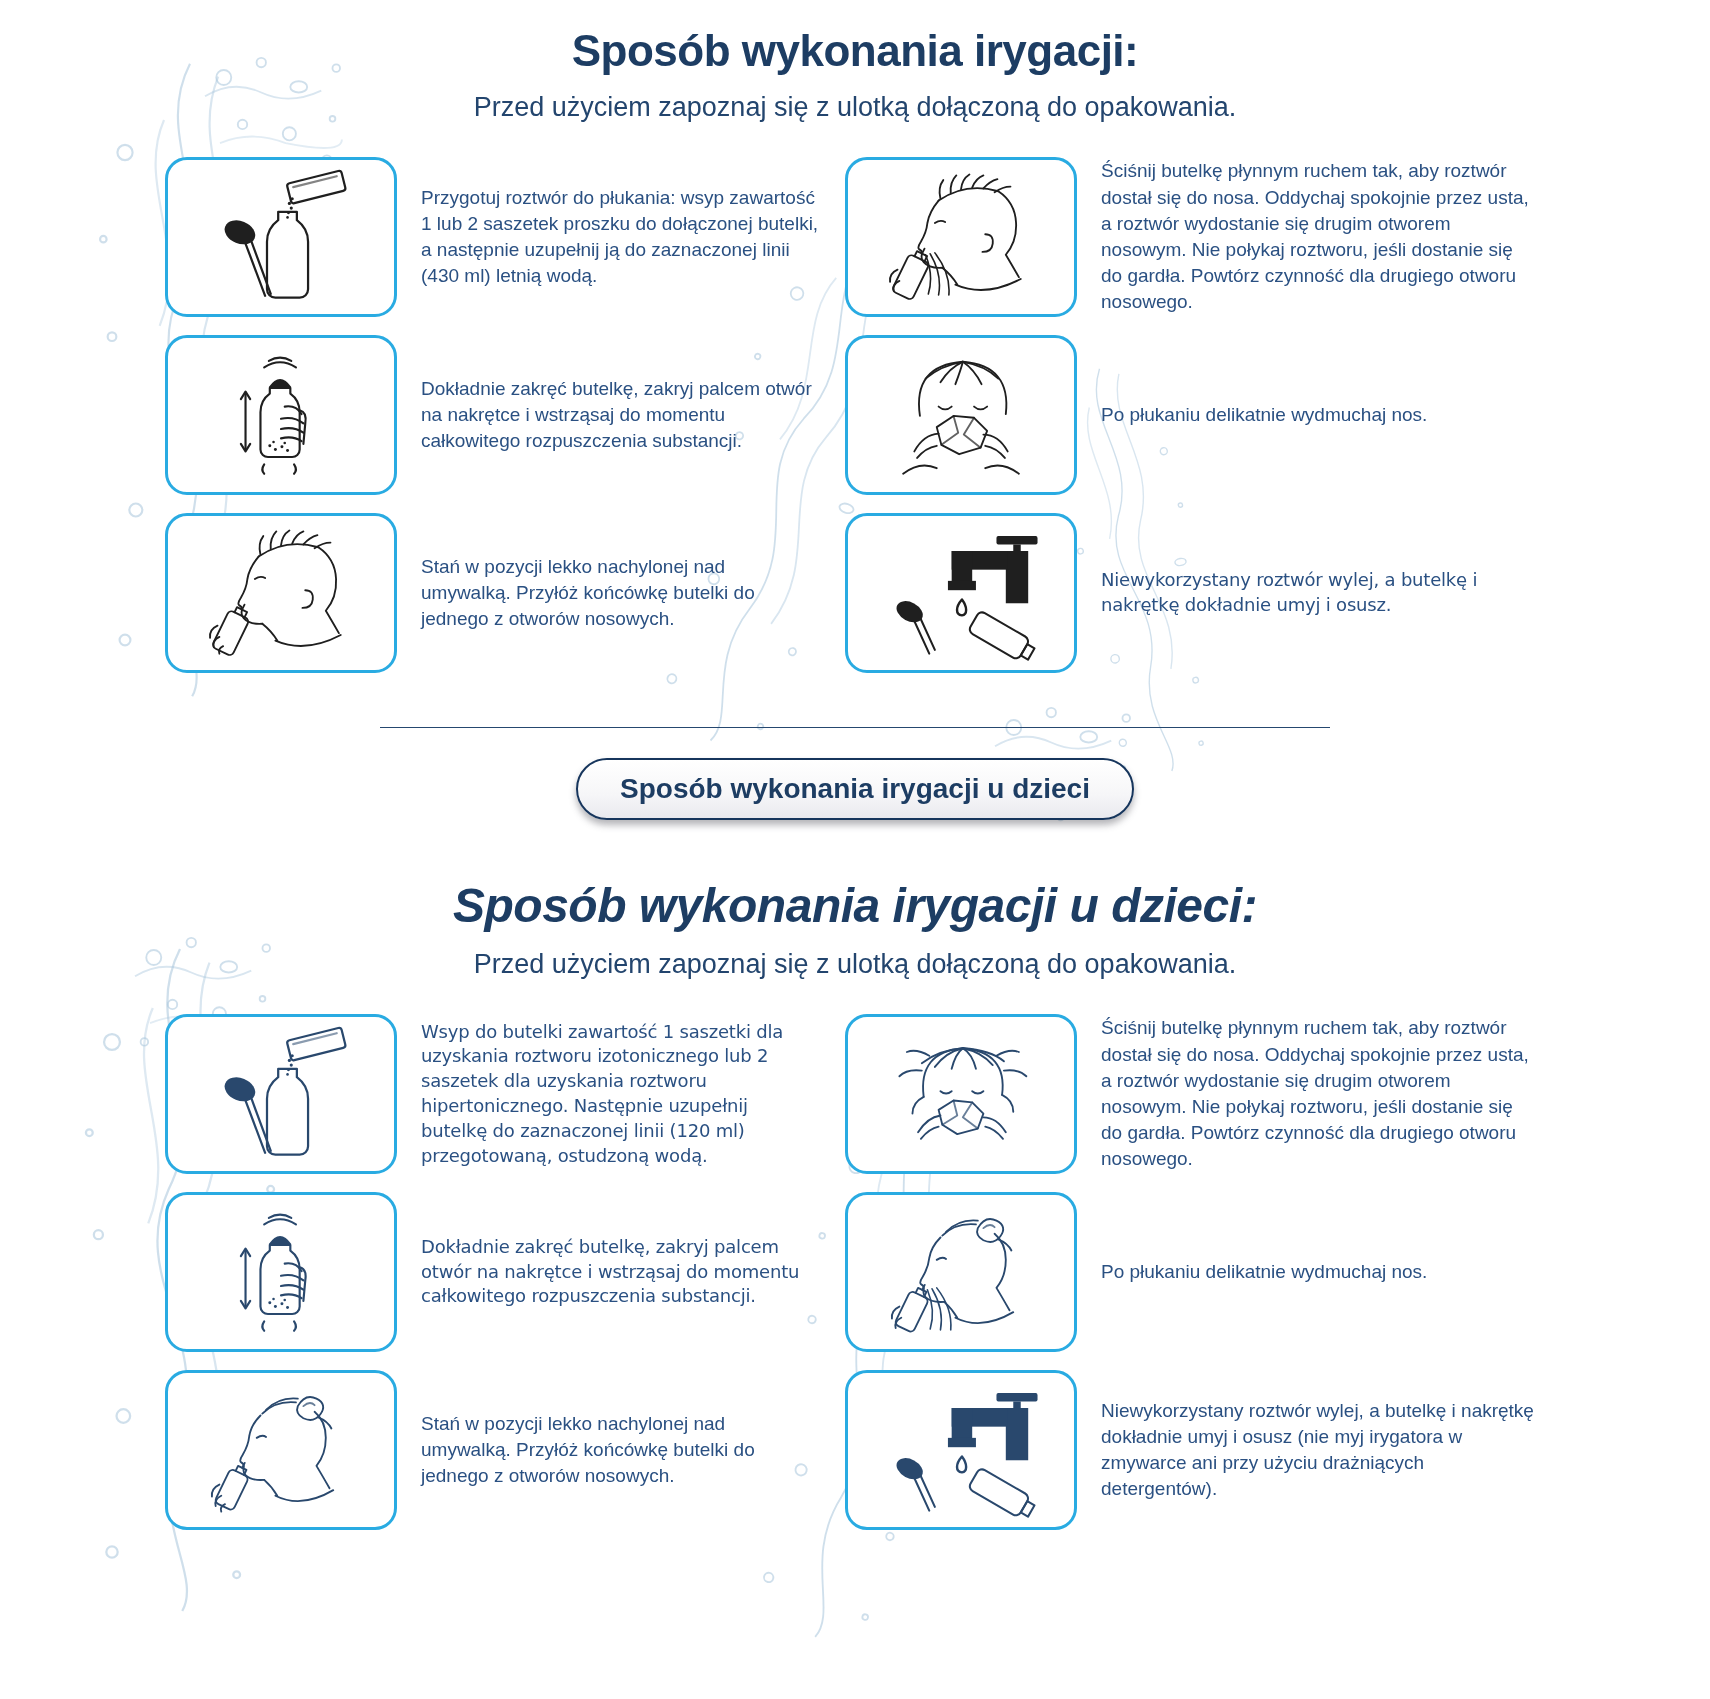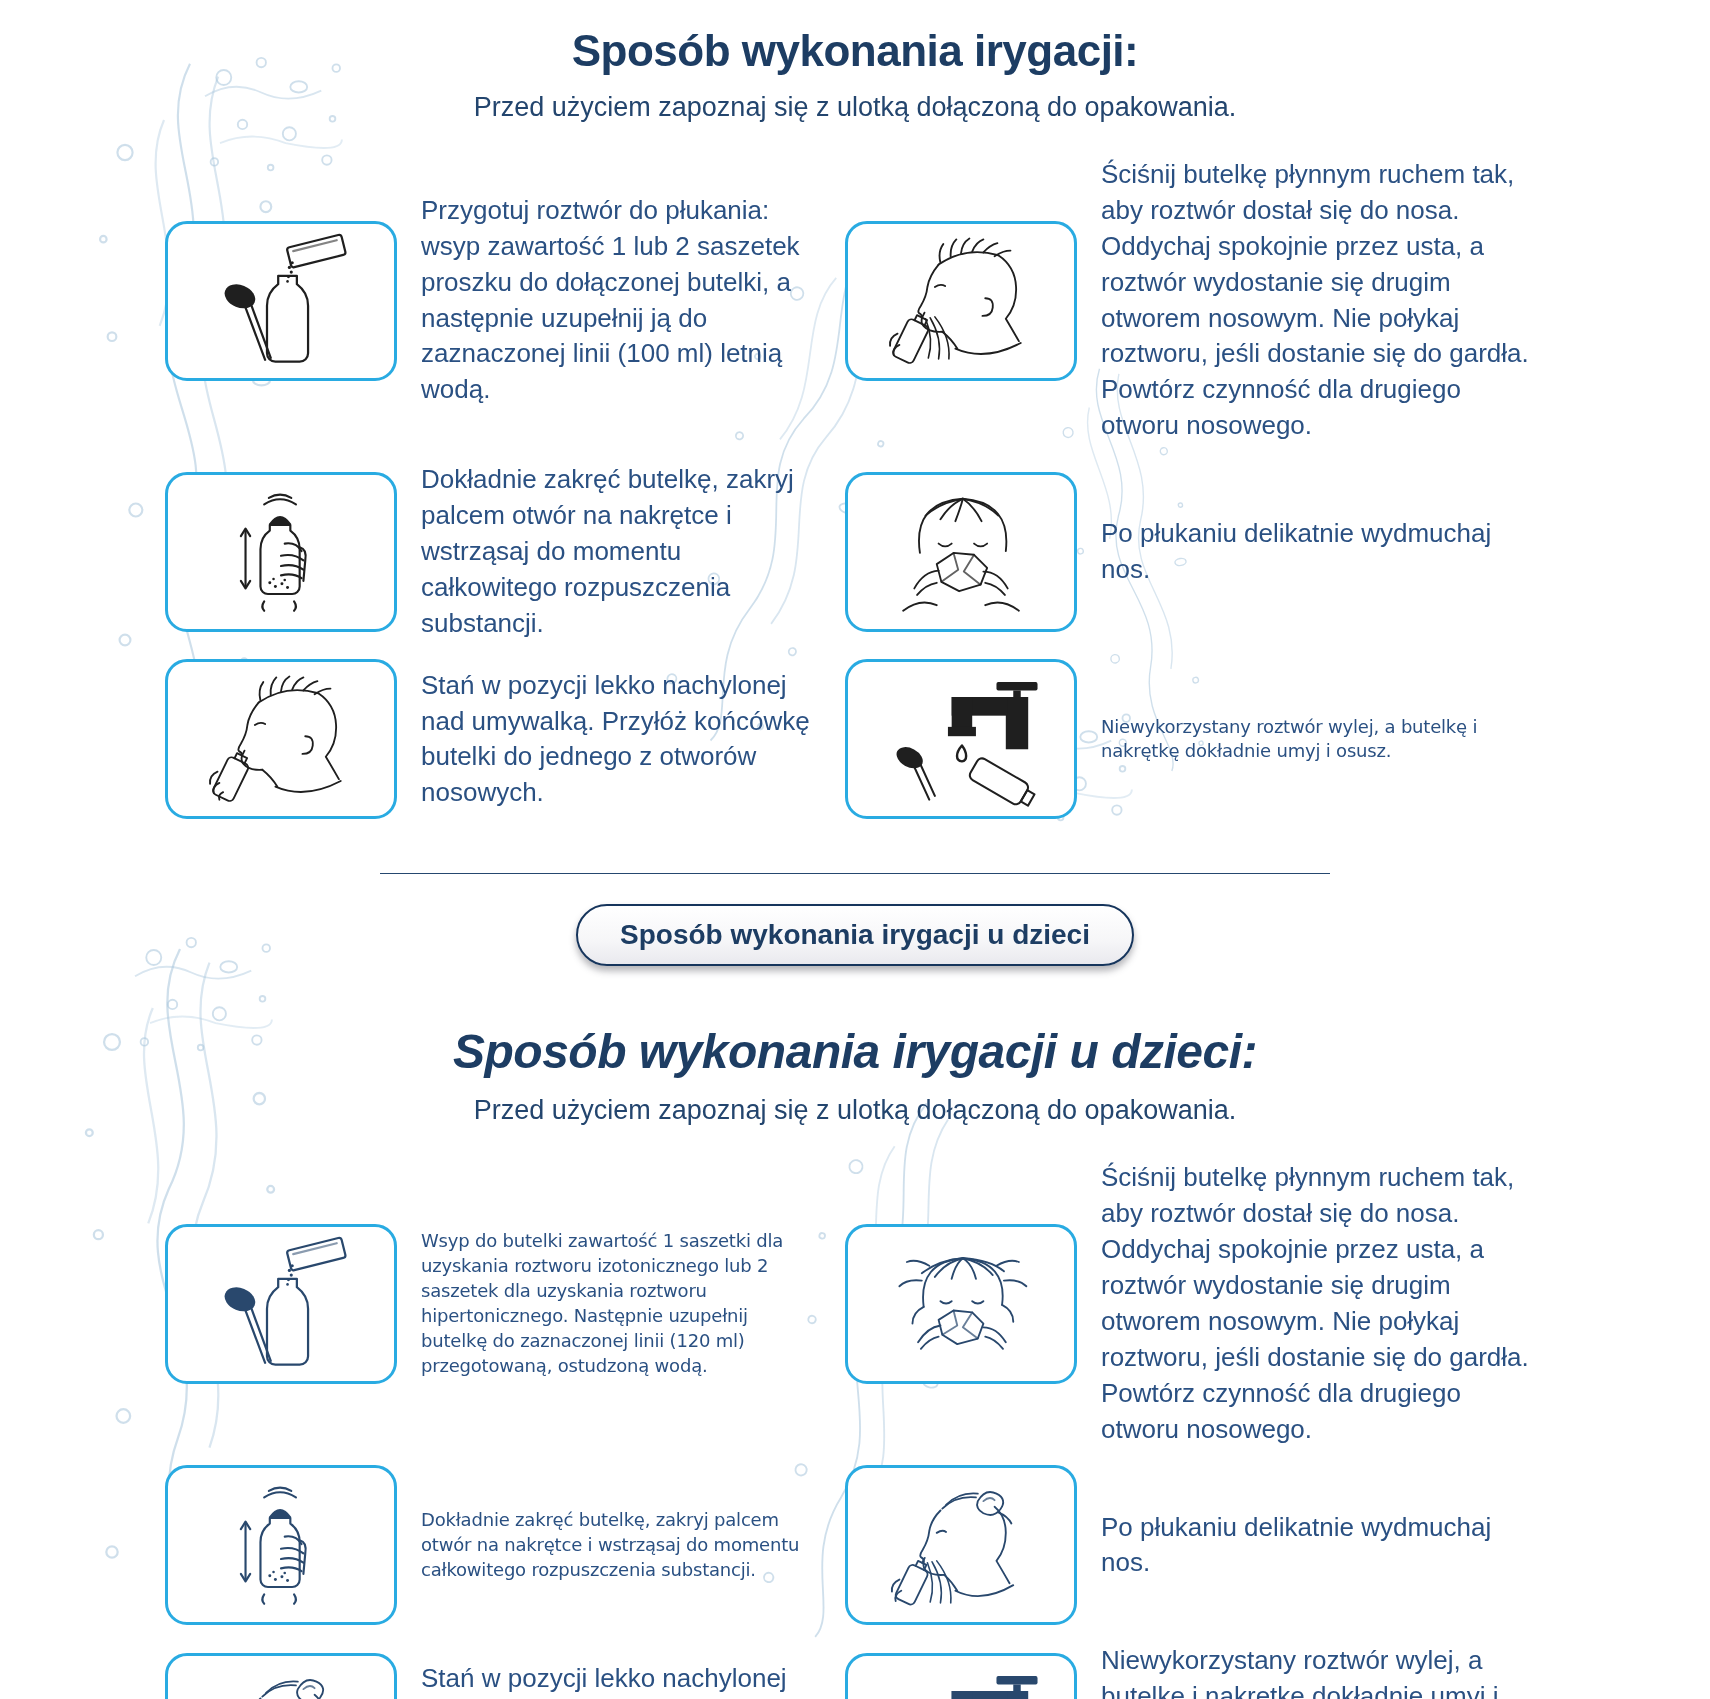--- a/index.html
+++ b/index.html
@@ -17,21 +17,21 @@
   .section-subtitle { text-align:center; color:#23456e; font-size:27px; margin-top:16px; }
 
   .steps-grid { margin-top:34px; display:grid; grid-template-columns:660px 700px;
     column-gap:20px; row-gap:18px; grid-auto-flow:column; grid-template-rows:repeat(3,auto); }
   .step { display:flex; align-items:center; gap:24px; }
   .illus-box { flex:none; width:232px; height:160px; border:3px solid #29abe2;
     border-radius:22px; background:#fff; display:flex; align-items:center; justify-content:center; }
   .illus { width:208px; height:140px; }
   .ink-black { color:#1f1f1f; }
   .ink-navy { color:#29486d; }
-  .step-text { color:#2a5082; font-size:26px; line-height:1.38; padding-right:6px; }
+  .step-text { color:#2a5082; font-size:19px; line-height:1.38; padding-right:6px; }
   .alt-font { font-family:"DejaVu Sans", sans-serif; font-size:18px; letter-spacing:-0.2px; }
 
   .divider { width:950px; margin:54px auto 0; border:none; border-top:1.5px solid #25476f; }
 
   .btn-wrap { text-align:center; margin-top:30px; }
   .children-btn { display:inline-block; cursor:pointer; color:#1d3d63; font-weight:bold;
     font-size:28px; font-family:"Liberation Sans", sans-serif;
     padding:13px 42px; border:2px solid #16355c; border-radius:40px;
     background:linear-gradient(180deg,#ffffff 0%,#f6f6f8 60%,#e9e9ee 100%);
     box-shadow:0 5px 7px rgba(70,70,80,0.4); }
@@ -331,21 +331,21 @@
       <h1 class="section-title">Sposób wykonania irygacji:</h1>
       <p class="section-subtitle">Przed użyciem zapoznaj się z ulotką dołączoną do opakowania.</p>
 
       <div class="steps-grid">
         <div class="step">
           <div class="illus-box">
             <svg class="illus ink-black">
                 <use href="#i-sachet"></use>
               </svg>
           </div>
-          <p class="step-text">Przygotuj roztwór do płukania: wsyp zawartość 1 lub 2 saszetek proszku do dołączonej butelki, a następnie uzupełnij ją do zaznaczonej linii (100 ml) letnią wodą.</p>
+          <p class="step-text">Przygotuj roztwór do płukania: wsyp zawartość 1 lub 2 saszetek proszku do dołączonej butelki, a następnie uzupełnij ją do zaznaczonej linii (430 ml) letnią wodą.</p>
         </div>
         <div class="step">
           <div class="illus-box">
             <svg class="illus ink-black">
                 <use href="#i-shake"></use>
               </svg>
           </div>
           <p class="step-text">Dokładnie zakręć butelkę, zakryj palcem otwór na nakrętce i wstrząsaj do momentu całkowitego rozpuszczenia substancji.</p>
         </div>
         <div class="step">

